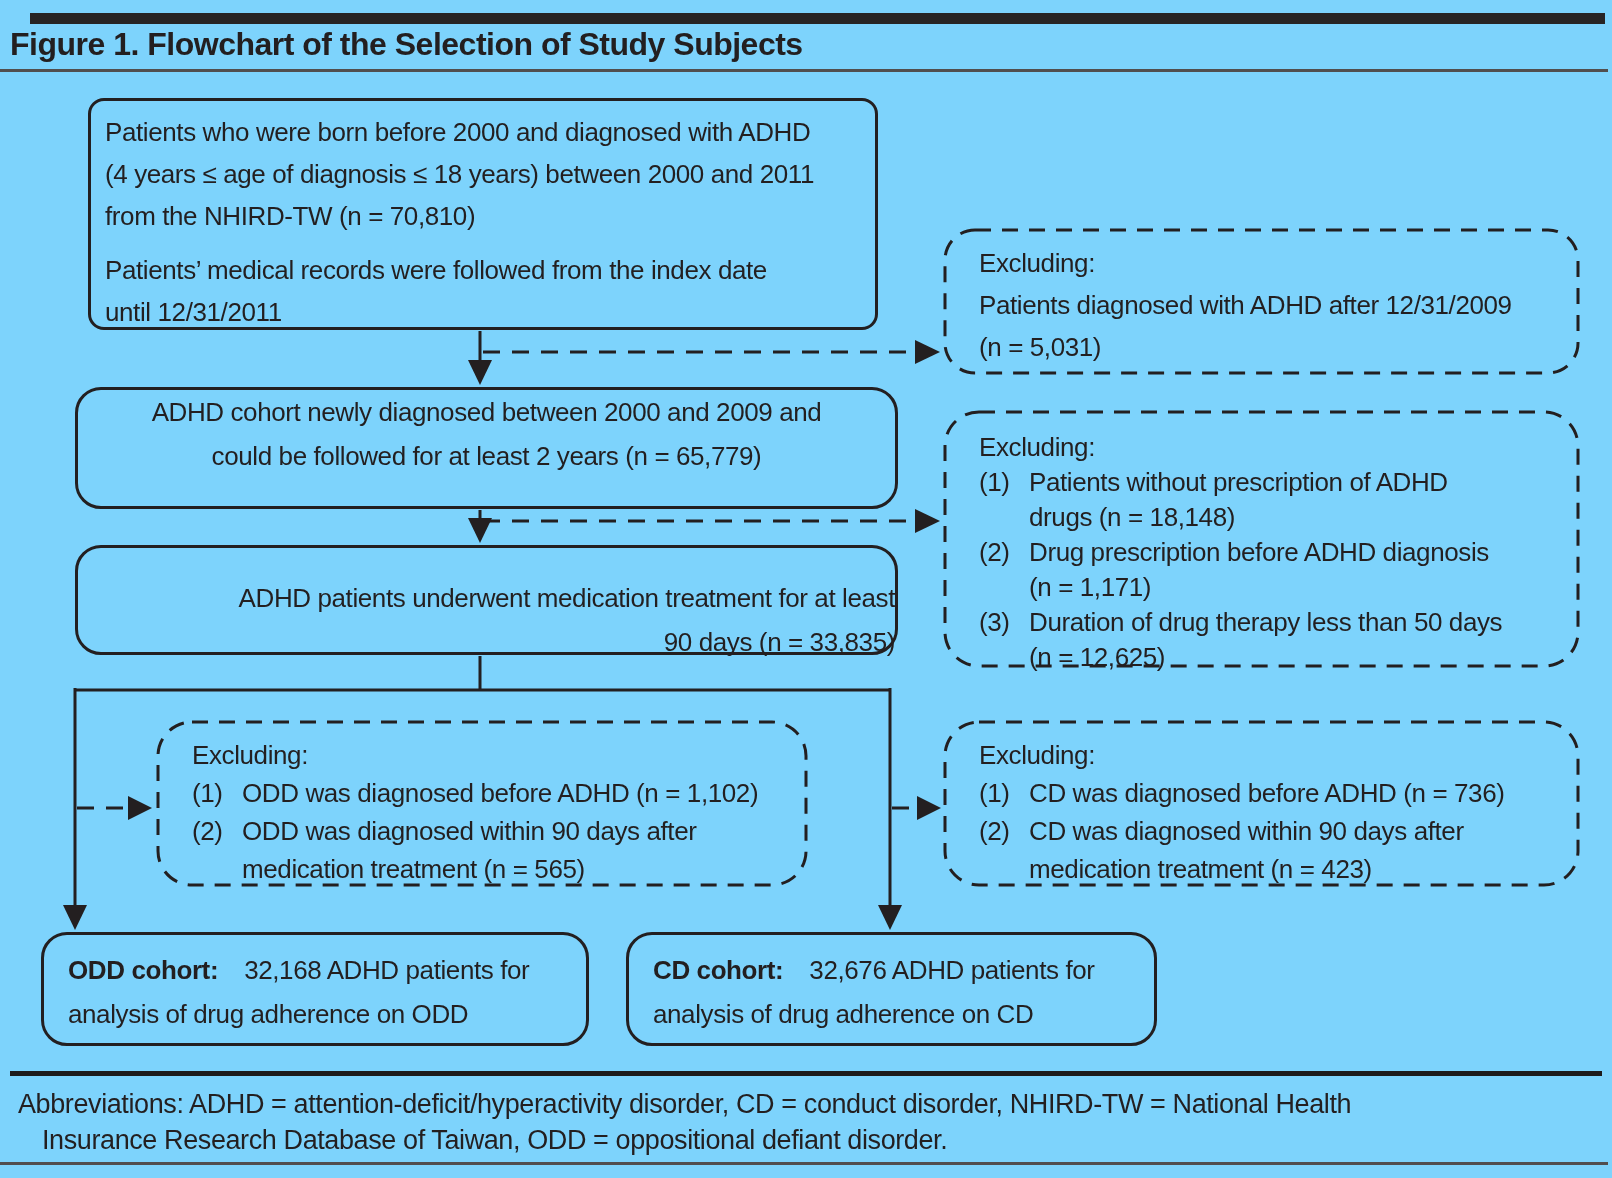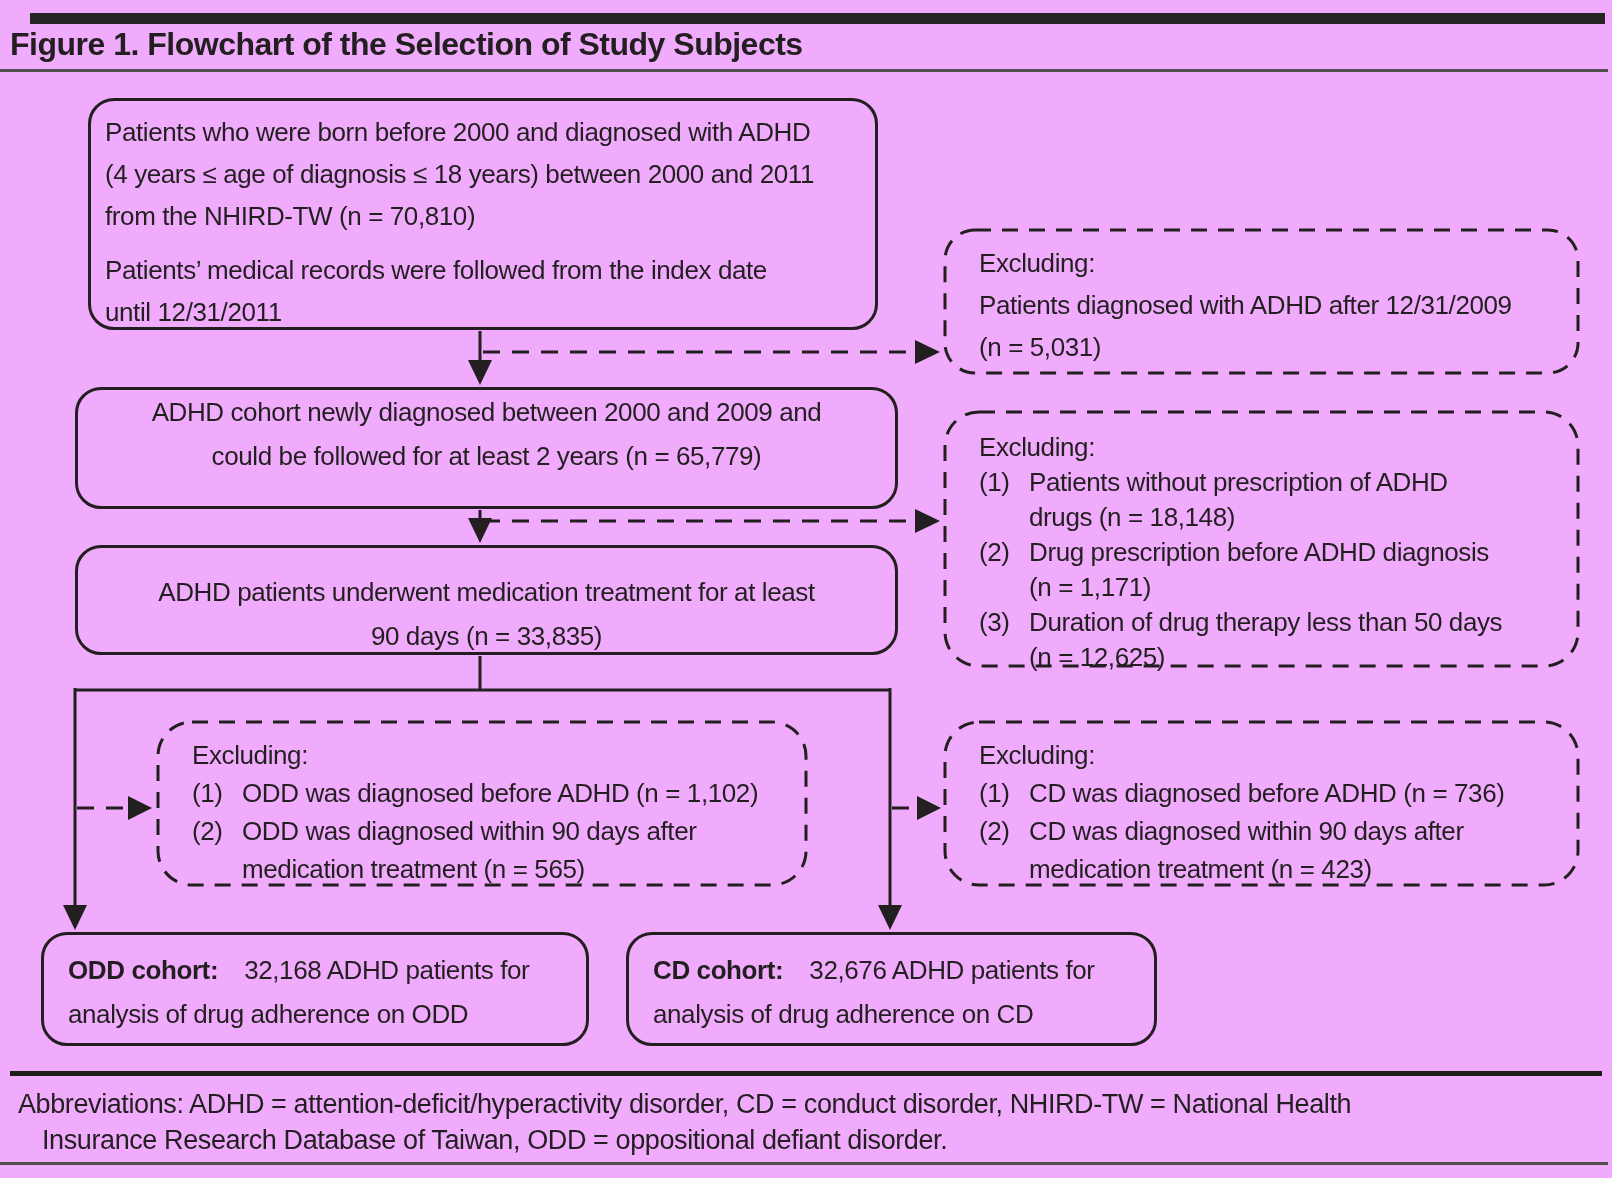--- a/index.html
+++ b/index.html
@@ -1,33 +1,33 @@
 <!DOCTYPE html>
 <html><head>
 <meta charset="utf-8">
 <style>
   html,body{margin:0;padding:0;background:#ffffff;}
   .canvas{
     position:relative;
     width:1612px;height:1178px;
-    background:#f0abfc;
+    background:#7dd3fc;
     font-family:"Liberation Sans", sans-serif;
     color:#231f20;
     overflow:hidden;
   }
   .topbar{position:absolute;left:30px;top:13px;width:1575px;height:11px;background:#272424;}
   .title{
     position:absolute;left:10px;top:26px;margin:0;
     font-size:32px;font-weight:bold;letter-spacing:-0.5px;color:#231f20;
   }
   .title-rule{position:absolute;left:0;top:69px;width:1608px;height:3px;background:#514e4e;}
   .connectors{position:absolute;left:0;top:0;pointer-events:none;}
   .box{position:absolute;box-sizing:border-box;font-size:26px;letter-spacing:-0.4px;}
   .solid{border:3px solid #231f20;}
-  .r38{border-radius:26px;}
+  .r38{border-radius:16px;}
   .r26{border-radius:26px;}
   .line{white-space:nowrap;line-height:42px;height:42px;}
   .centered{text-align:center;}
   .centered .line{line-height:44px;height:44px;}
   .excl .line{line-height:42px;height:42px;}
   .excl-tight .line{line-height:35px;height:35px;}
   .excl-mid .line{line-height:38px;height:38px;}
   .item{display:flex;}
   .num{width:50px;flex:none;}
   .itext{flex:none;}
@@ -120,21 +120,21 @@
     </div>
     <div class="item">
       <div class="num line">(3)</div>
       <div class="itext">
         <div class="line">Duration of drug therapy less than 50 days</div>
         <div class="line">(n = 12,625)</div>
       </div>
     </div>
   </div>
 
-  <div class="box solid r26 centered" style="left:75px;top:545px;width:823px;height:110px;padding-top:22px;">
+  <div class="box solid r26 centered" style="left:75px;top:545px;width:823px;height:110px;padding-top:28px;text-align:right;">
     <div class="line">ADHD patients underwent medication treatment for at least</div>
     <div class="line">90 days (n = 33,835)</div>
   </div>
 
   <div class="box excl-mid" style="left:158px;top:728px;width:648px;height:157px;padding:8px 6px 0 34px;">
     <div class="line">Excluding:</div>
     <div class="item">
       <div class="num line">(1)</div>
       <div class="itext">
         <div class="line">ODD was diagnosed before ADHD (n = 1,102)</div>

